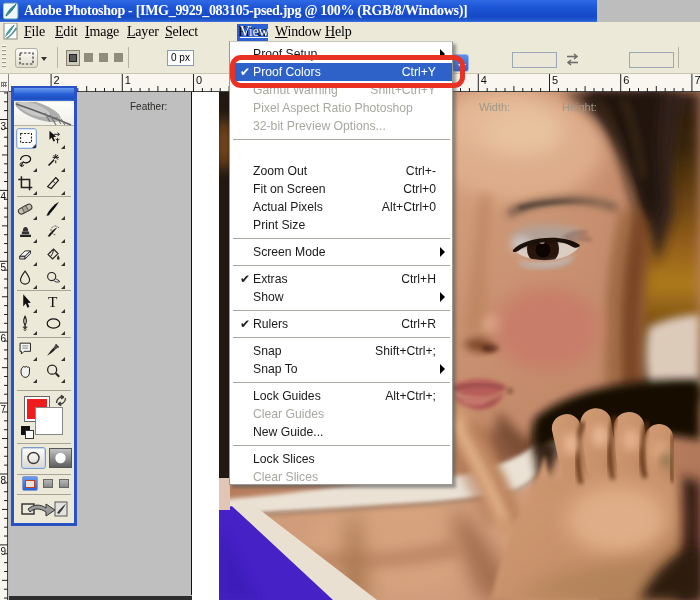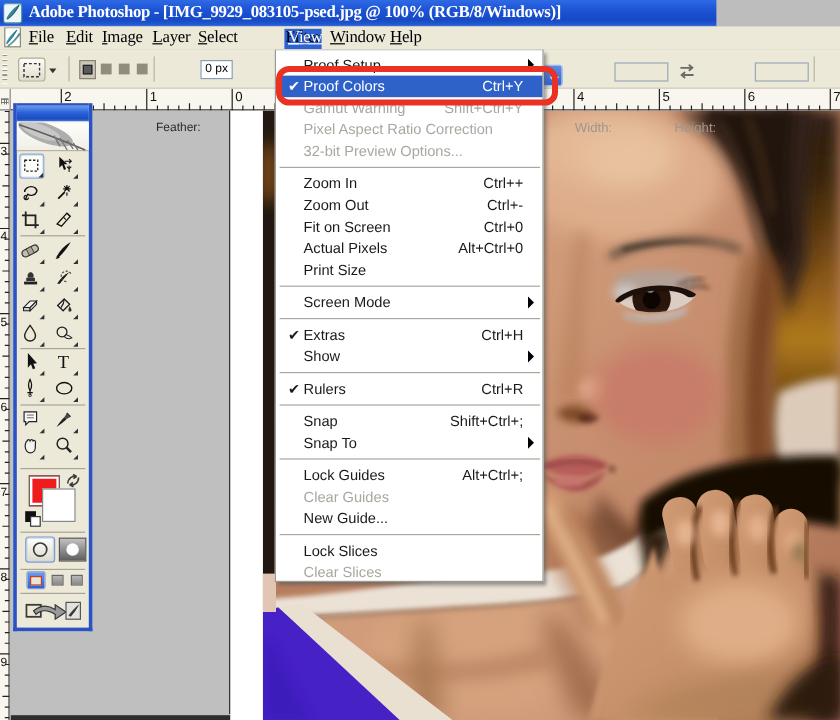--- a/index.html
+++ b/index.html
@@ -620,30 +620,26 @@
     <div class="mi hl" style="top:21px">
       <span class="chk">✔</span>
       <span class="lbl">Proof Colors</span>
       <span class="sc">Ctrl+Y</span>
     </div>
     <div class="mi dis" style="top:39px">
       <span class="lbl">Gamut Warning</span>
       <span class="sc">Shift+Ctrl+Y</span>
     </div>
     <div class="mi dis" style="top:57px">
-      <span class="lbl">Pixel Aspect Ratio Correction</span>
+      <span class="lbl">Pixel Aspect Ratio Photoshop</span>
     </div>
     <div class="mi dis" style="top:75px">
       <span class="lbl">32-bit Preview Options...</span>
     </div>
     <div class="msep" style="top:97px"></div>
-    <div class="mi" style="top:102px">
-      <span class="lbl">Zoom In</span>
-      <span class="sc">Ctrl++</span>
-    </div>
     <div class="mi" style="top:120px">
       <span class="lbl">Zoom Out</span>
       <span class="sc">Ctrl+-</span>
     </div>
     <div class="mi" style="top:138px">
       <span class="lbl">Fit on Screen</span>
       <span class="sc">Ctrl+0</span>
     </div>
     <div class="mi" style="top:156px">
       <span class="lbl">Actual Pixels</span>

